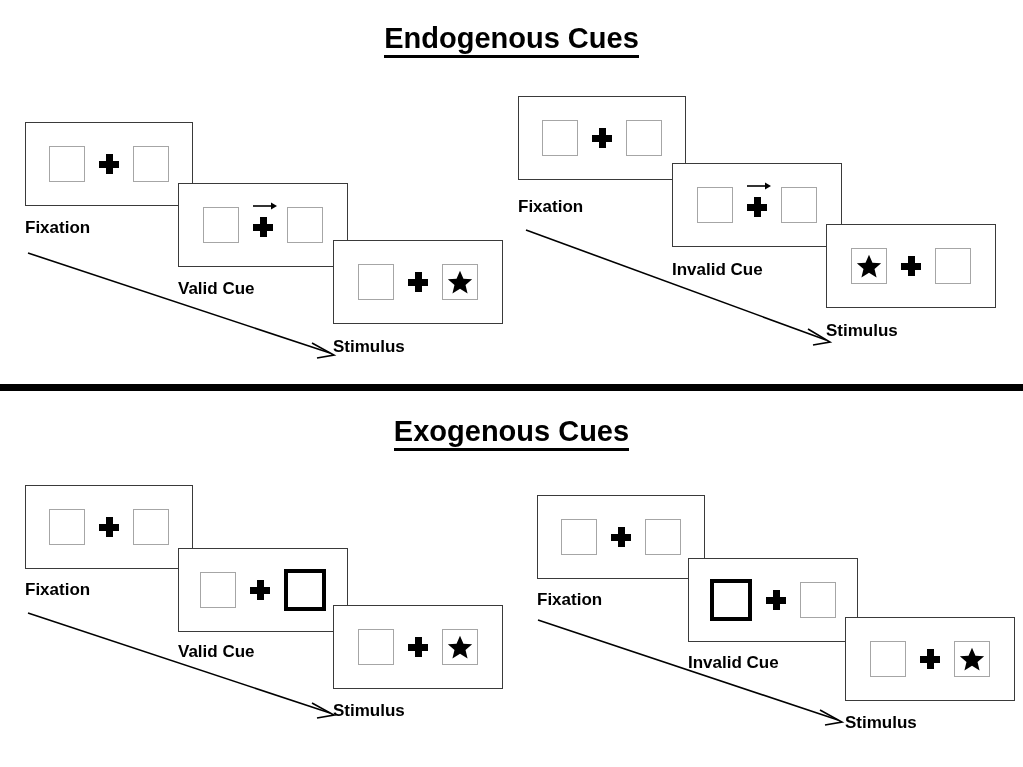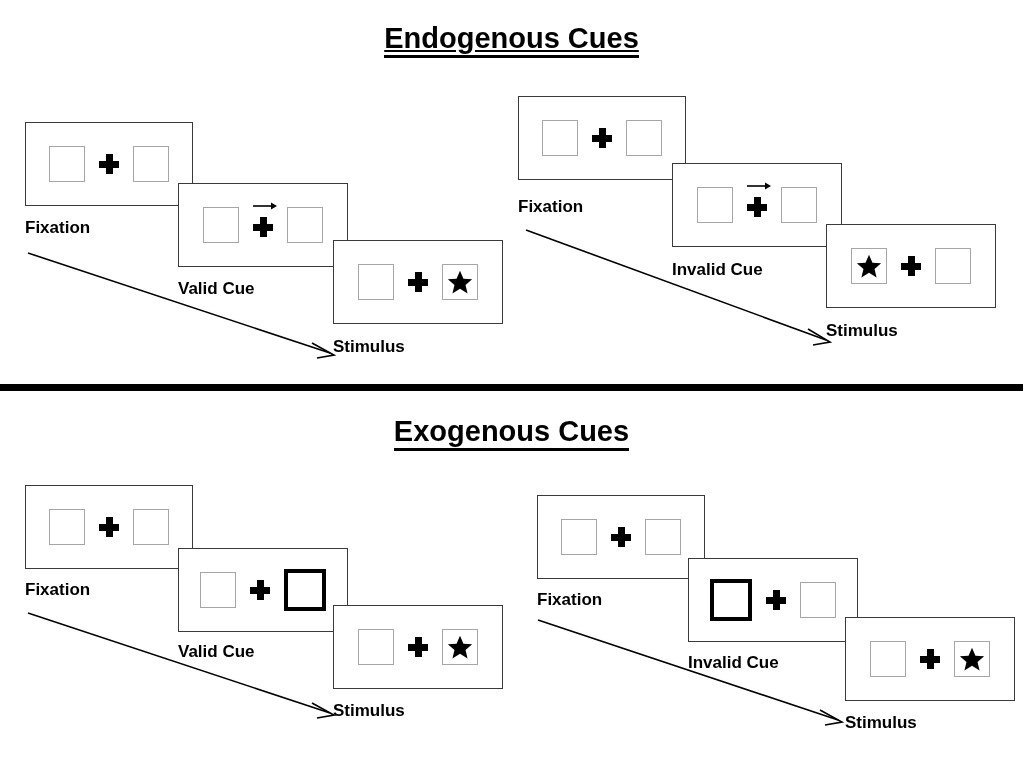--- a/index.html
+++ b/index.html
@@ -112,21 +112,21 @@
 
   
   .time-arrow{
     position:absolute;
     pointer-events:none;
   }
 </style>
 </head>
 <body>
 
-<div class="section-title" style="top:22px;text-decoration:underline;">
+<div class="section-title" style="top:22px;">
   <span>Endogenous Cues</span>
 </div>
 
 <svg class="time-arrow" style="left:20px;top:245px;" width="330" height="125" viewBox="0 0 330 125">
   <line x1="8" y1="8" x2="310" y2="108" stroke="#000" stroke-width="1.6"></line>
   <polyline points="292,98 314,110 297,113" fill="none" stroke="#000" stroke-width="1.6"></polyline>
 </svg>
 
 <div class="panel" style="left:25px;top:122px;width:168px;height:84px;">
   <div class="panel-inner">

